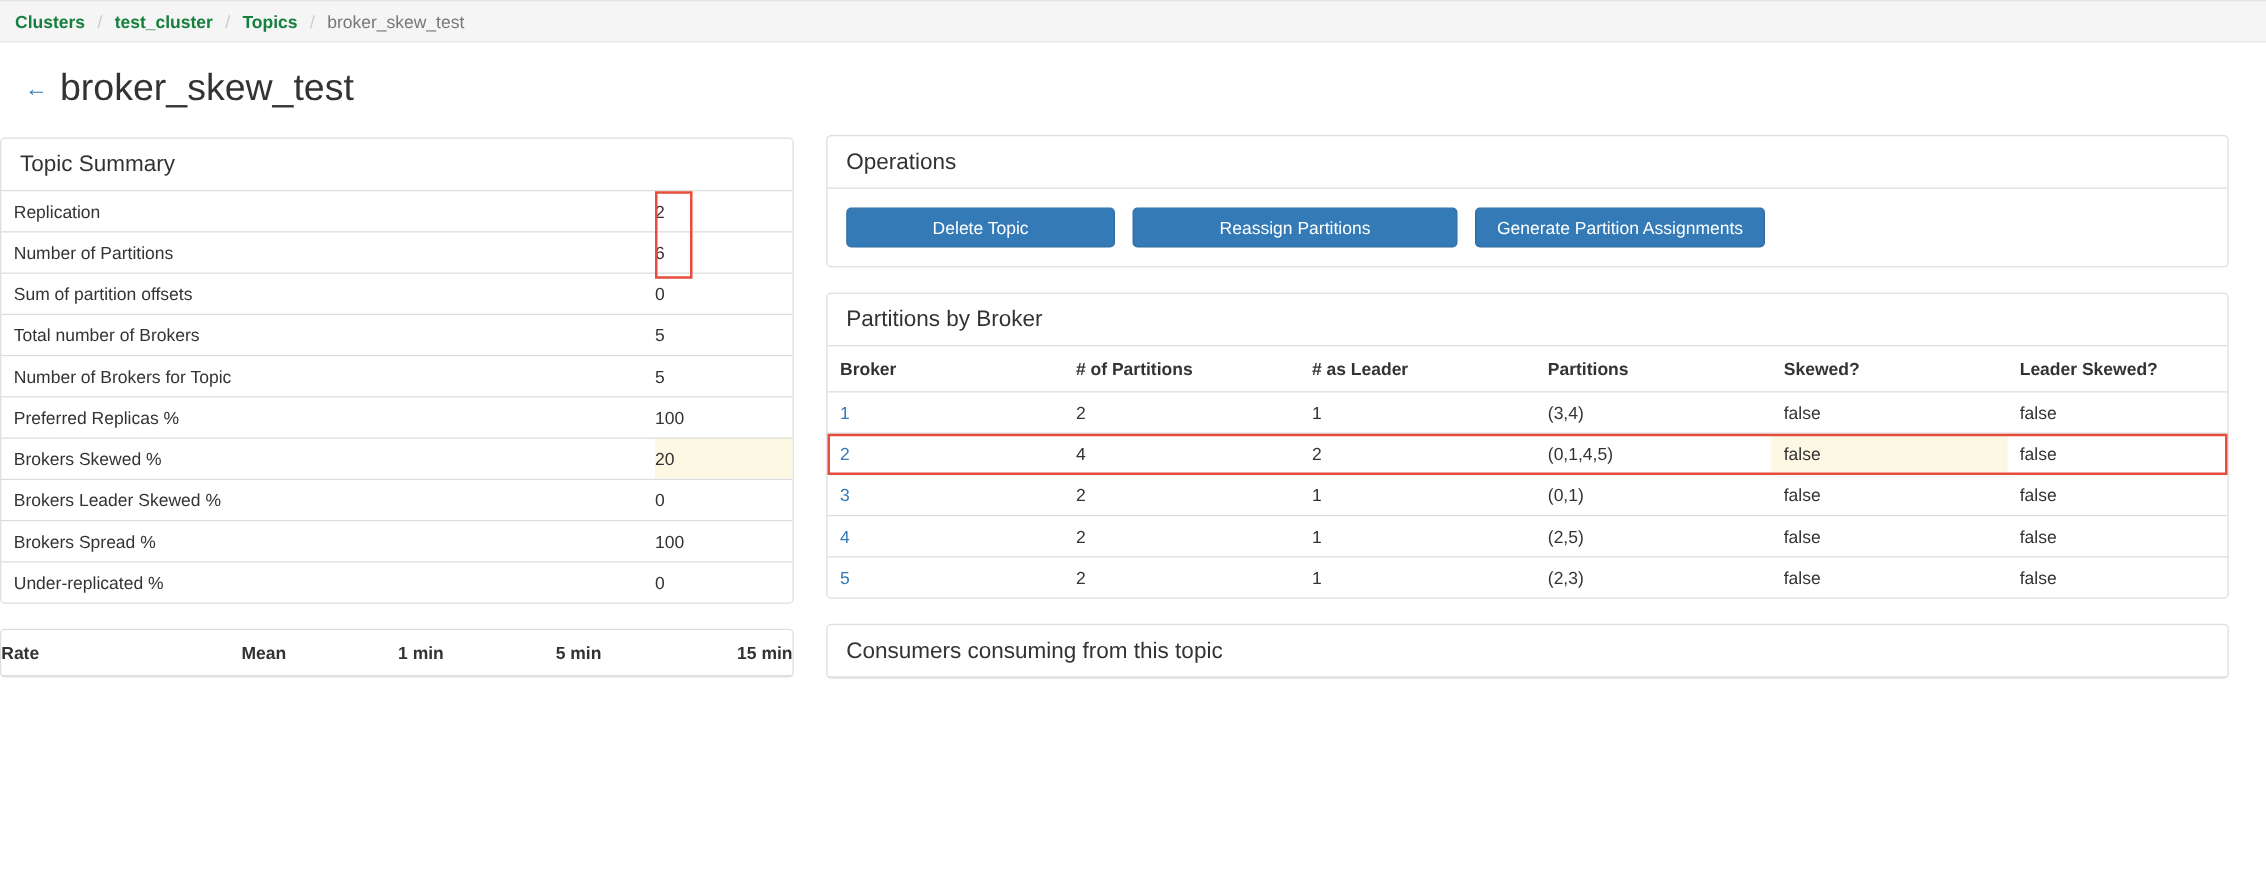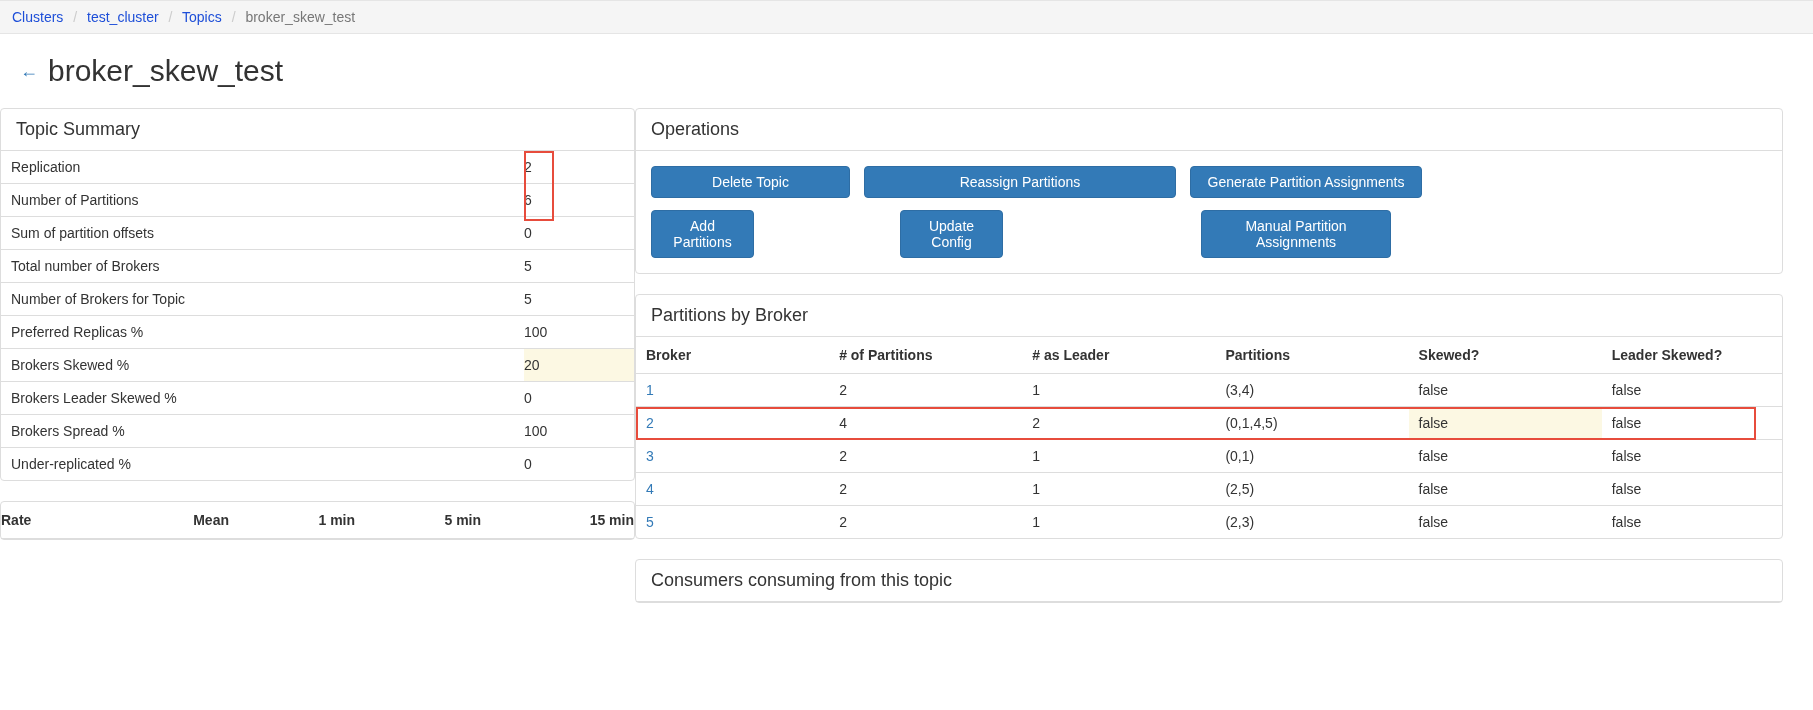--- a/index.html
+++ b/index.html
@@ -10,35 +10,36 @@
   background: #fff;
   width: 1813px;
 }
 .breadcrumb-bar {
   background: #f5f5f5;
   border-bottom: 1px solid #e5e5e5;
   border-top: 1px solid #e5e5e5;
   padding: 8px 12px;
   font-size: 14px;
 }
-.breadcrumb-bar a { color: #1d4ed8; text-decoration: none; }
+.breadcrumb-bar a { color: #15803d; text-decoration: none; font-weight: bold; }
 .breadcrumb-bar .sep { color: #ccc; padding: 0 6px; }
 .breadcrumb-bar .active { color: #777; }
 .page-header {
   padding: 20px 0 20px 20px;
   display: flex;
   align-items: center;
   gap: 10px;
 }
 .page-header .back-arrow { color: #337ab7; font-size: 18px; cursor: pointer; }
 .page-header h1 { font-weight: 500; font-size: 30px; color: #333; }
 .columns {
   display: flex;
+  gap: 26px;
   padding: 0 0 0 0;
-  align-items: flex-start;
+  align-items: center;
 }
 .col-left { width: 635px; }
 .col-right { flex: 1; padding-right: 30px; }
 .panel {
   border: 1px solid #ddd;
   border-radius: 4px;
   margin-bottom: 20px;
   background: #fff;
 }
 .panel-heading {
@@ -59,22 +60,22 @@
 .btn {
   background: #337ab7;
   color: #fff;
   border: 1px solid #2e6da4;
   border-radius: 4px;
   padding: 7px 12px;
   font-size: 14px;
   cursor: pointer;
   text-align: center;
 }
-.btn.w1 { width: 199px; }
-.btn.w2 { width: 312px; }
+.btn.w1 { width: 215px; }
+.btn.w2 { width: 260px; }
 .btn.w3 { width: 232px; }
 .btn.wa { width: 103px; }
 .btn.wb { width: 103px; }
 .btn.wc { width: 190px; }
 .ops-row.row2 .gap1 { width: 118px; }
 .ops-row.row2 .gap2 { width: 170px; }
 .broker-table { width: 100%; border-collapse: collapse; }
 .broker-table th {
   text-align: left; font-weight: 700; padding: 10px 10px; border-bottom: 1px solid #ddd;
 }
@@ -183,27 +184,20 @@
 
   <div class="col-right">
 
     <div class="panel">
       <div class="panel-heading">Operations</div>
       <div class="ops-body">
         <div class="ops-row">
           <button class="btn w1">Delete Topic</button>
           <button class="btn w2">Reassign Partitions</button>
           <button class="btn w3">Generate Partition Assignments</button>
-        </div>
-        <div class="ops-row row2">
-          <button class="btn wa">Add Partitions</button>
-          <div class="gap1"></div>
-          <button class="btn wb">Update Config</button>
-          <div class="gap2"></div>
-          <button class="btn wc">Manual Partition Assignments</button>
         </div>
       </div>
     </div>
 
     <div class="panel">
       <div class="panel-heading">Partitions by Broker</div>
       <div class="partitions-table-wrap">
       <table class="broker-table">
         <tbody>
               <tr>

